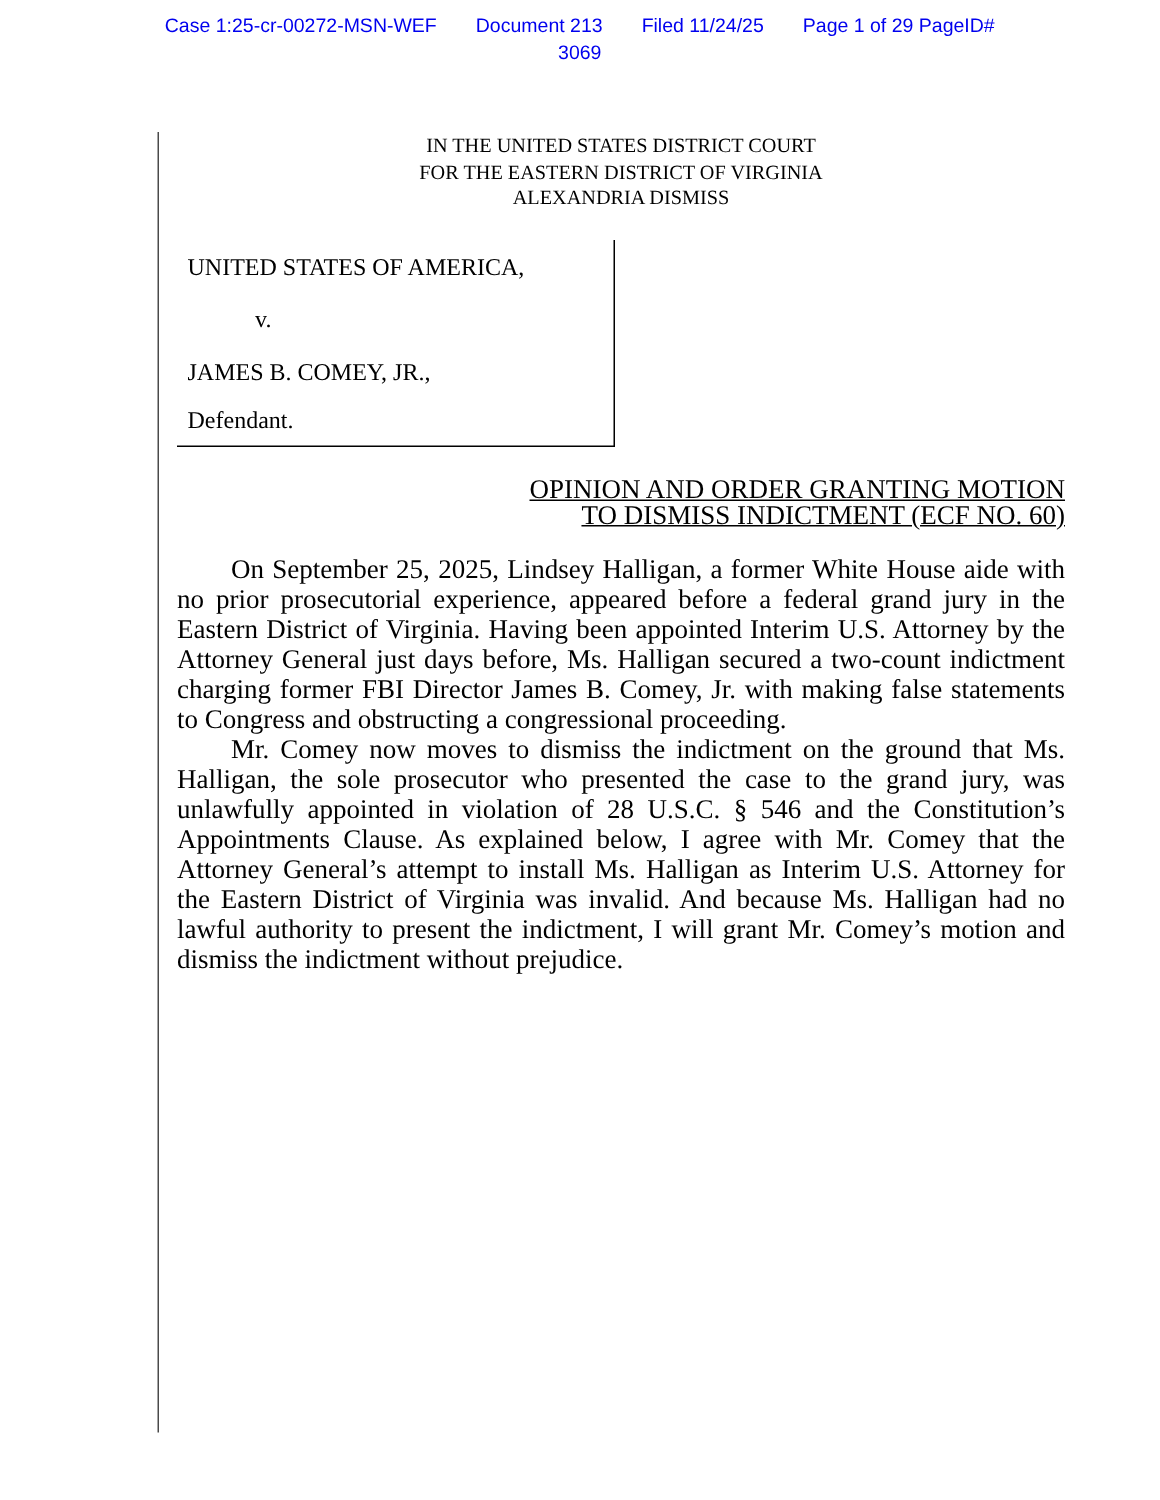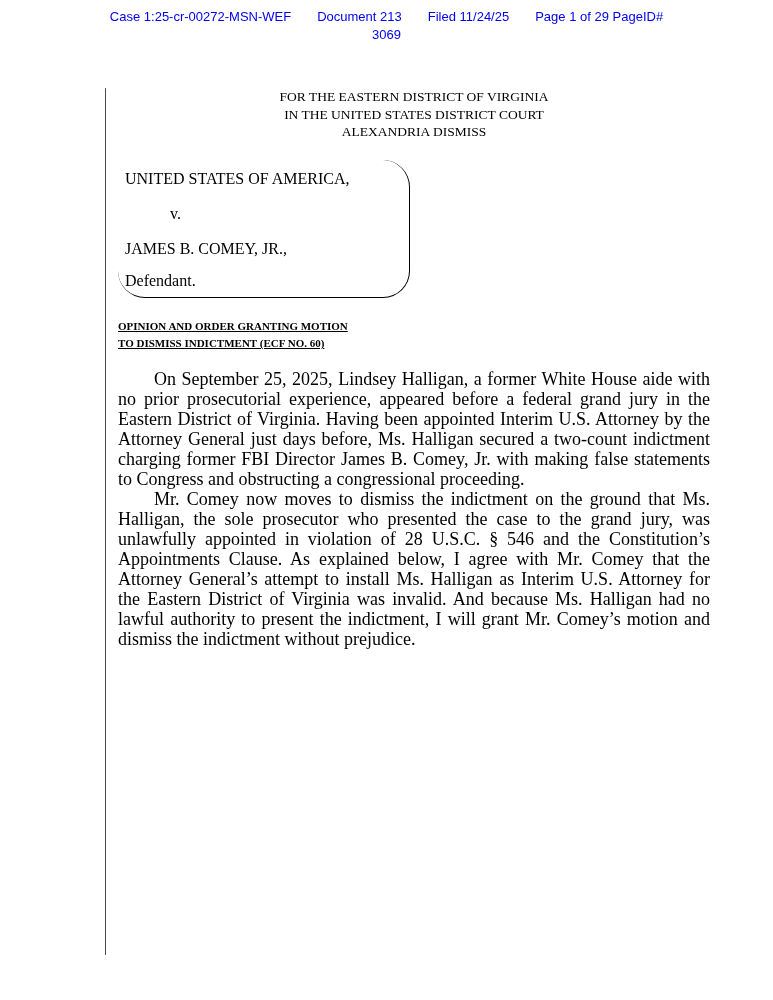--- a/index.html
+++ b/index.html
@@ -1,15 +1,15 @@
 <!DOCTYPE html>
 <html><head>
 <meta charset="utf-8">
 <style>
-  * { margin: 0; padding: 0; box-sizing: border-box; border-radius: 27px; }
+  * { margin: 0; padding: 0; box-sizing: border-box; }
   html, body { background: #ffffff; }
   .page {
     position: relative;
     width: 773px;
     height: 1000px;
     background: #ffffff;
     font-family: "Liberation Serif", serif;
     color: #000000;
     overflow: hidden;
   }
@@ -67,23 +67,23 @@
   .cap-label { margin-top: 15px; }
 
   .case-number-col {
     padding-left: 45px;
     padding-top: 40px;
     font-size: 13.5px;
   }
 
   .doc-title {
     margin-top: 20px;
-    text-align: left;
-    font-weight: bold;
-    font-size: 11px;
+    text-align: right;
+    font-weight: normal;
+    font-size: 18px;
     line-height: 17.5px;
   }
   .doc-title div { text-decoration: underline; }
 
   .body-text { margin-top: 16px; }
   .body-para {
     font-size: 18px;
     line-height: 20px;
     text-align: justify;
     text-indent: 36px;
@@ -102,22 +102,22 @@
       <span>Page 1 of 29 PageID#</span>
     </div>
     <div class="stamp-line2">3069</div>
   </div>
 
   <div class="left-rule"></div>
 
   <div class="content">
 
     <div class="court-heading">
+      <div>IN THE UNITED STATES DISTRICT COURT</div>
       <div>FOR THE EASTERN DISTRICT OF VIRGINIA</div>
-      <div>IN THE UNITED STATES DISTRICT COURT</div>
       <div>ALEXANDRIA DISMISS</div>
     </div>
 
     <div class="caption-section">
       <div class="caption-box">
         <div class="cap-plaintiff">UNITED STATES OF AMERICA,</div>
         <div class="cap-versus">v.</div>
         <div class="cap-name">JAMES B. COMEY, JR.,</div>
         <div class="cap-label">Defendant.</div>
       </div>

